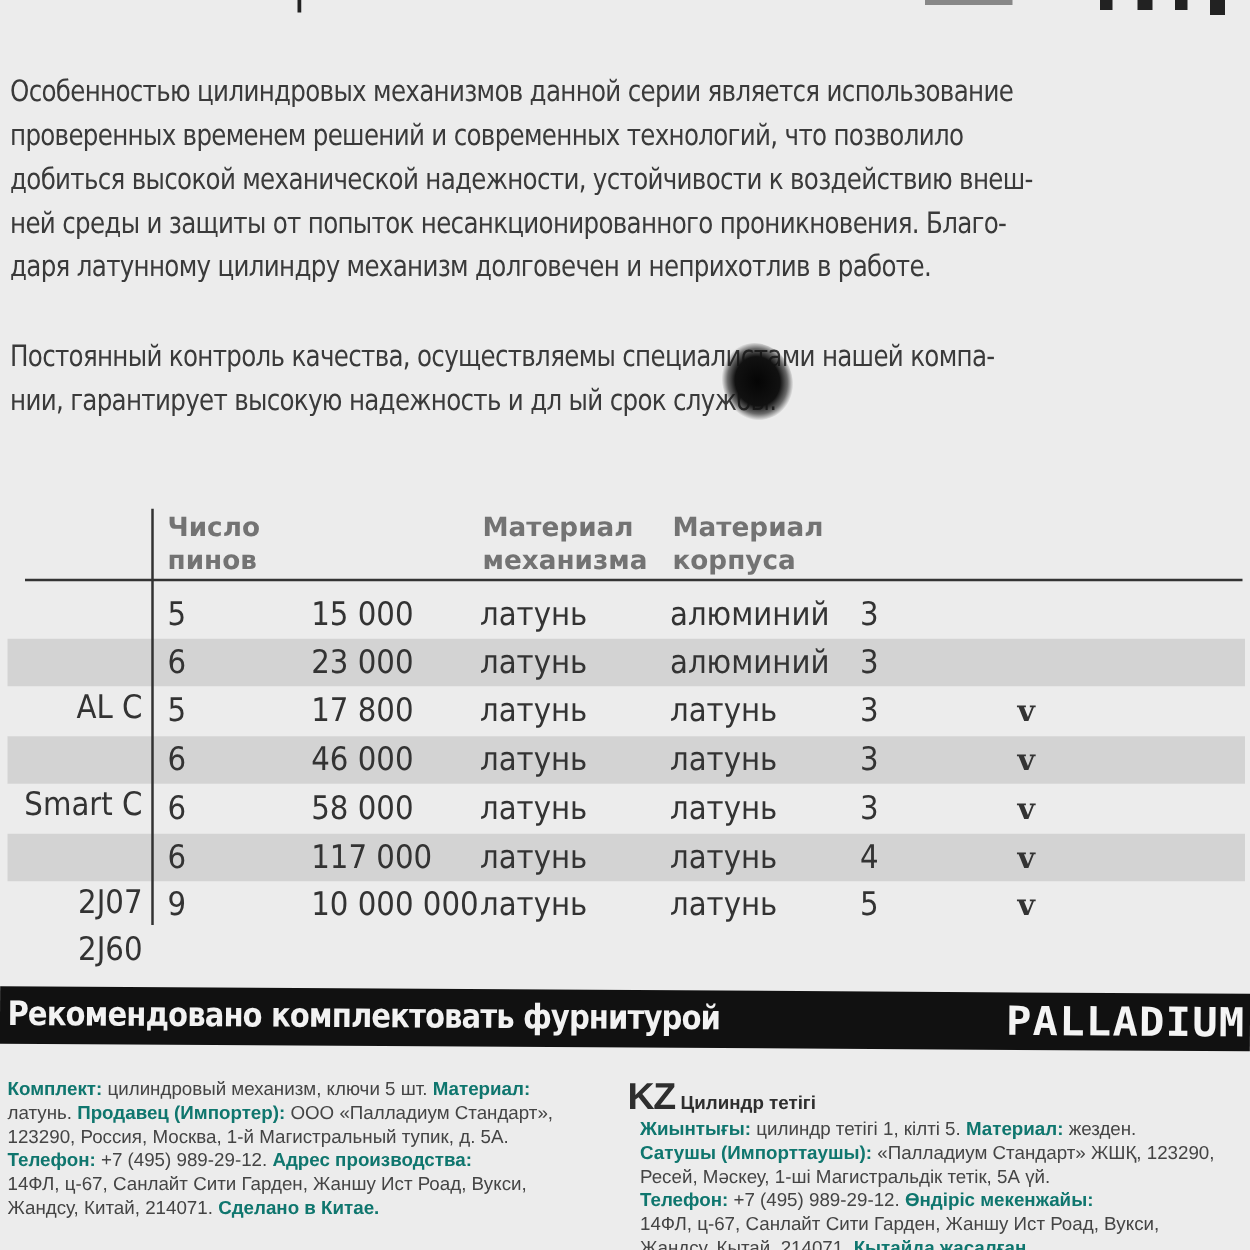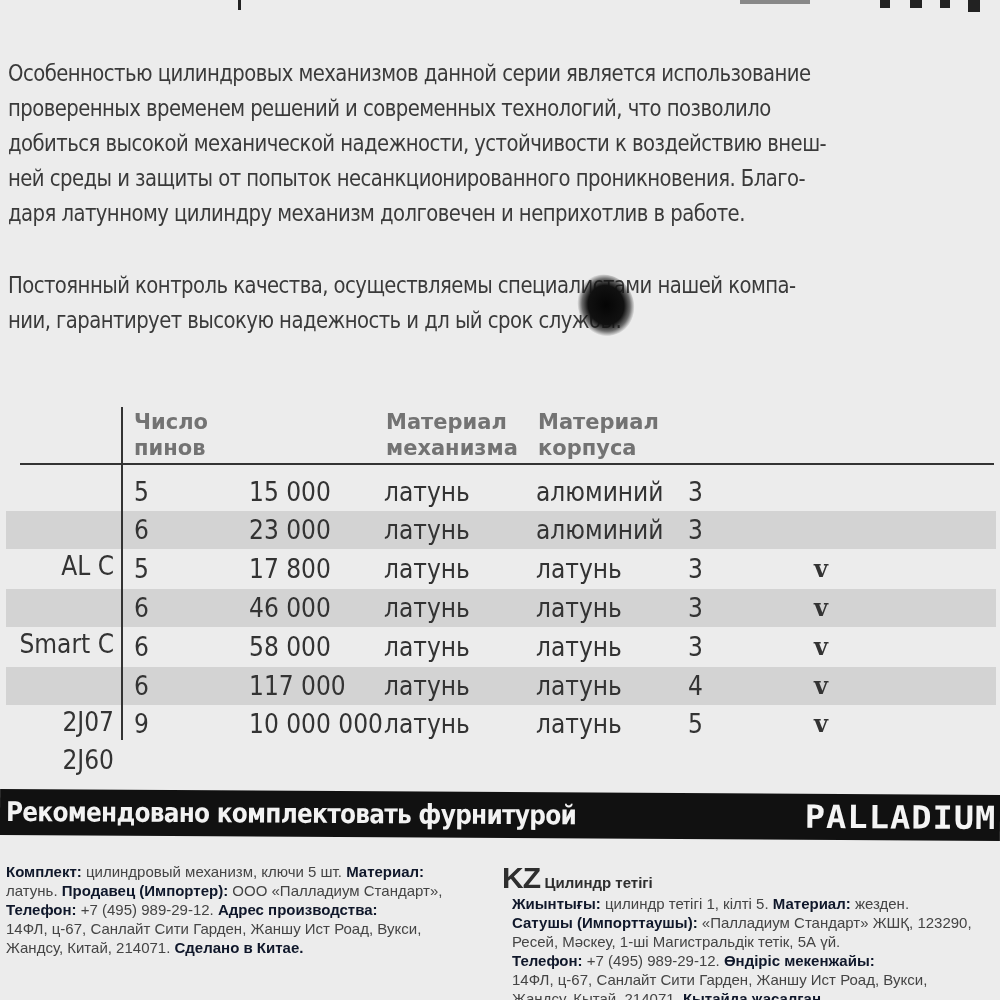--- a/index.html
+++ b/index.html
@@ -73,21 +73,21 @@
   }
 
   
   .legal { position:absolute; top:862px; font-family:"Liberation Sans", sans-serif; color:#2e2e2e; }
   .legal-rus { left:0; width:480px; }
   .legal-kz { left:502px; width:498px; }
   .legal .code { font-weight:bold; font-size:30px; line-height:32px; letter-spacing:-1px; }
   .legal .subtitle { font-weight:bold; font-size:15px; }
   .legal .lines { margin-left:6px; font-size:15px; line-height:19px; white-space:nowrap; color:#444; }
   .legal-kz .lines { margin-left:10px; }
-  .legal b { color:#0f172a; }
+  .legal b { color:#0f766e; }
 </style>
 </head>
 <body>
 
 <div class="top-artifact">
   <span style="left:238px;width:3px;height:10px;"></span>
   <span style="left:740px;width:70px;height:4px;background:#888;"></span>
   <span style="left:880px;width:10px;height:8px;"></span>
   <span style="left:910px;width:12px;height:8px;"></span>
   <span style="left:940px;width:10px;height:8px;"></span>
@@ -192,20 +192,21 @@
 
 <div class="banner">
   <span class="banner-text">Рекомендовано комплектовать фурнитурой</span>
   <span class="brand-logo">PALLADIUM</span>
 </div>
 
 <div class="legal legal-rus">
   <div class="lines">
       <div><b>Комплект:</b><span> цилиндровый механизм, ключи 5 шт. </span><b>Материал:</b></div>
       <div><span>латунь. </span><b>Продавец (Импортер):</b><span> ООО «Палладиум Стандарт»,</span></div>
+      <div><span>123290, Россия, Москва, 1-й Магистральный тупик, д. 5А.</span></div>
       <div><b>Телефон:</b><span> +7 (495) 989-29-12. </span><b>Адрес производства:</b></div>
       <div><span>14ФЛ, ц-67, Санлайт Сити Гарден,  Жаншу Ист Роад, Вукси,</span></div>
       <div><span>Жандсу,  Китай, 214071. </span><b>Сделано в Китае.</b></div>
     </div>
 </div>
 <div class="legal legal-kz">
   <div>
     <span class="code">KZ</span>
     <span class="subtitle">Цилиндр тетігі</span>
   </div>

